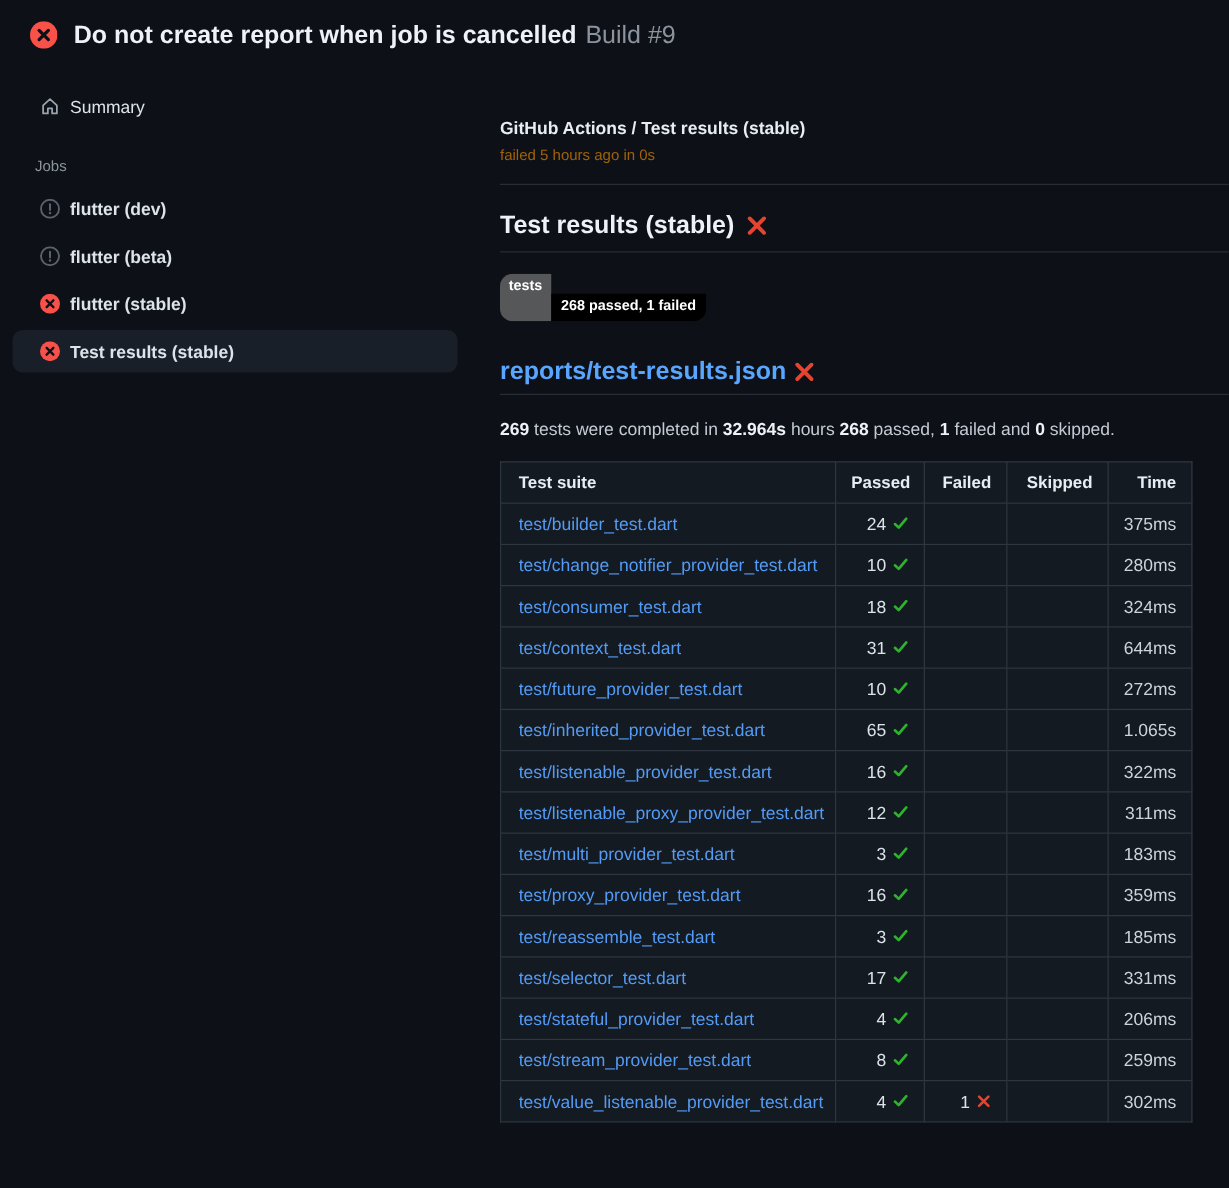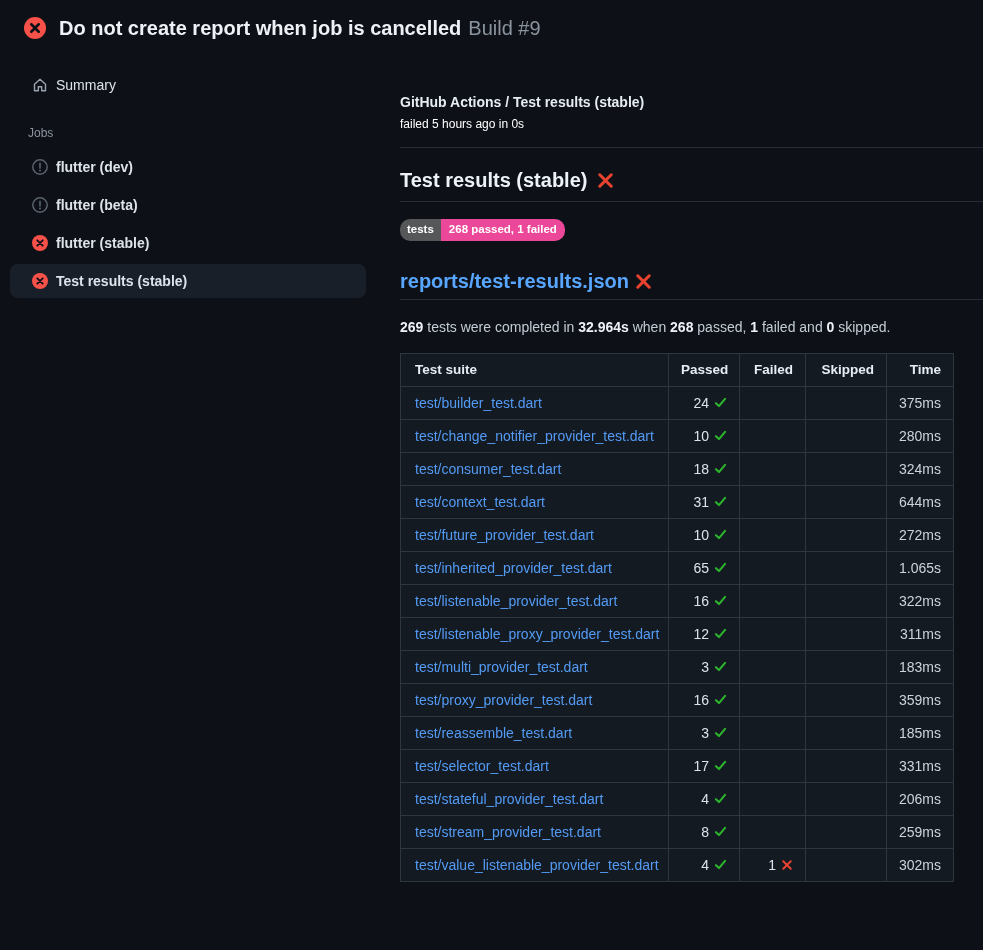--- a/index.html
+++ b/index.html
@@ -23,30 +23,30 @@
                border-radius:8px; font-size:14px; color:#dde3ea; cursor:pointer; }
   .side-item .icon { width:16px; height:16px; display:flex; flex:none; }
   .side-item.selected { background:#191f29; font-weight:600; }
   .side-item.job { font-weight:600; }
   .side-item.summary { font-weight:400; margin-bottom:0; }
   .jobs-label { margin:24px 0 10px 28px; font-size:12px; color:#8b949e; }
 
   
   .main { flex:1; padding:38px 0 0 24px; min-width:0; }
   .breadcrumb { font-size:14px; font-weight:700; color:#e6edf3; }
-  .run-meta { font-size:12px; color:#ffffff; margin-top:7px; }
+  .run-meta { font-size:12px; color:#a16207; margin-top:7px; }
   .divider { border-top:1px solid #262d37; }
   .div-1 { margin-top:16px; }
   .section-head { margin-top:21px; font-size:20px; font-weight:700; color:#ecf2f8;
                   display:flex; align-items:center; gap:10px; }
   .div-2 { margin-top:9px; }
   .badge { margin-top:17px; display:inline-flex; font-size:11.5px; font-weight:600; color:#ffffff;
            border-radius:10px; overflow:hidden; line-height:1; }
   .badge-label { background:#555759; padding:5px 7px; }
-  .badge-value { background:#ec4899; padding:5px 8px; }
+  .badge-value { background:#000000; padding:5px 8px;margin-top:16px; }
   .report-head { margin-top:29px; font-size:20px; font-weight:700;
                  display:flex; align-items:center; gap:6px; }
   .report-head a { color:#58a6ff; text-decoration:none; cursor:pointer; }
   .x-icon { display:flex; width:17px; height:17px; }
   .div-3 { margin-top:6px; }
   .summary-line { margin-top:19px; font-size:14px; color:#c3ccd5; }
   .summary-line b { color:#eef2f7; }
 
   
   table { margin-top:18px; border-collapse:collapse; width:553px; table-layout:fixed; }
@@ -155,21 +155,21 @@
       <h2 class="report-head">
         <a>reports/test-results.json</a>
         <span class="x-icon">
             <svg width="17" height="17" viewBox="0 0 16 16">
               <path d="M2.6 2.6 L13.4 13.4 M13.4 2.6 L2.6 13.4" stroke="#e8432f" stroke-width="2.9" stroke-linecap="round"></path>
             </svg>
           </span>
       </h2>
       <div class="divider div-3"></div>
 
-      <p class="summary-line"><b>269</b><span> tests were completed in </span><b>32.964s</b><span> when </span><b>268</b><span> passed, </span><b>1</b><span> failed and </span><b>0</b><span> skipped.</span></p>
+      <p class="summary-line"><b>269</b><span> tests were completed in </span><b>32.964s</b><span> hours </span><b>268</b><span> passed, </span><b>1</b><span> failed and </span><b>0</b><span> skipped.</span></p>
 
       <table>
         <colgroup>
           <col style="width:268px">
             <col style="width:71px">
             <col style="width:66px">
             <col style="width:81px">
             <col style="width:67px">
         </colgroup>
         <thead>

